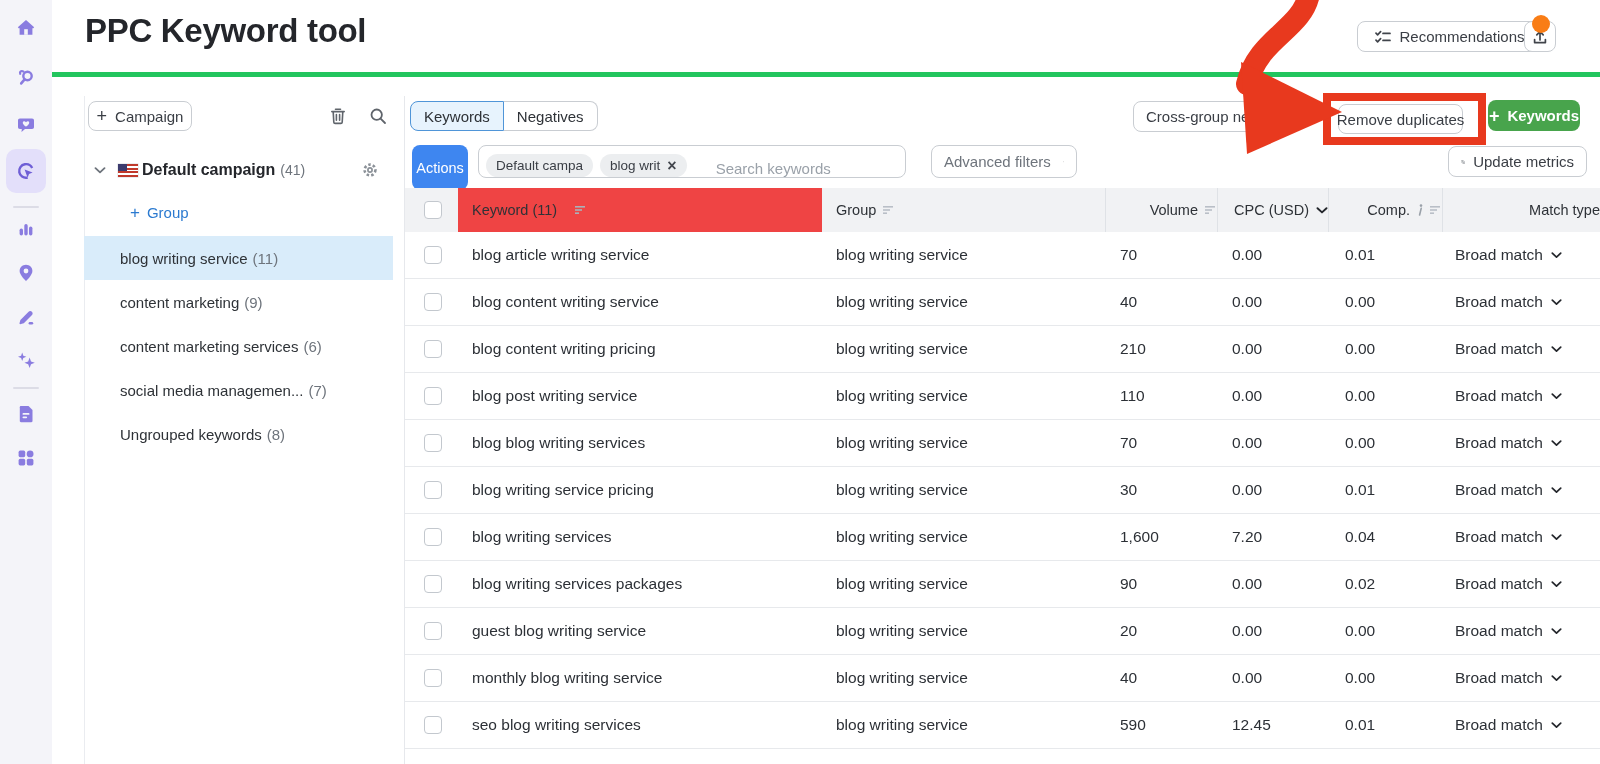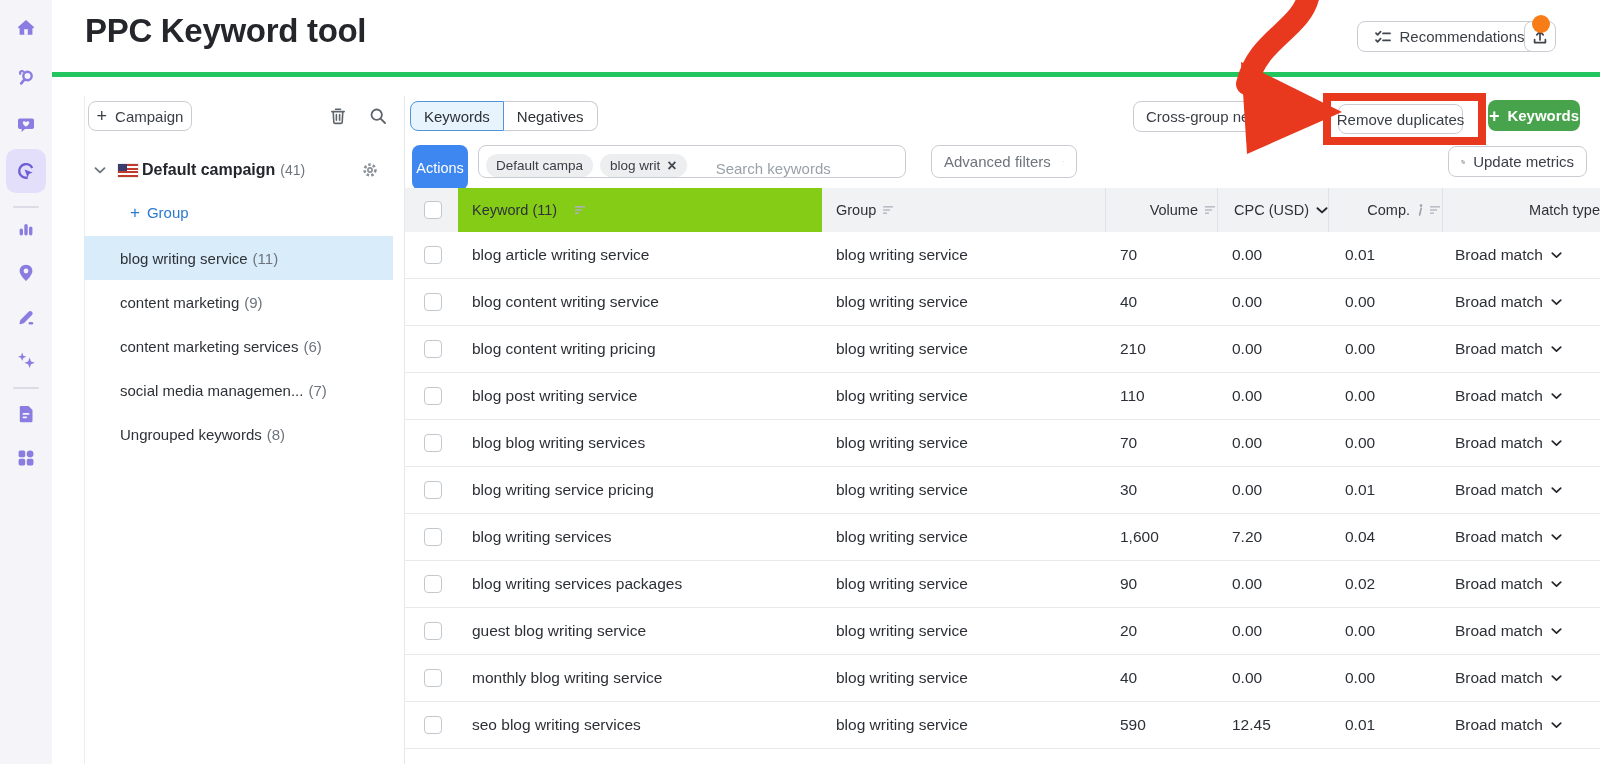--- a/index.html
+++ b/index.html
@@ -60,21 +60,21 @@
   .group-add .plus{font-size:17px;}
   .tree{position:absolute;left:84px;top:236px;width:320px;}
   .titem{width:309px;height:44px;display:flex;align-items:center;padding-left:36px;font-size:15px;color:#2e3237;
     box-sizing:border-box;cursor:pointer;}
   .titem.selected{background:#d9ecfa;}
   .titem .cnt{color:#6e747c;margin-left:5px;}
   
   .thead{position:absolute;left:405px;top:188px;width:1195px;height:44px;background:#f1f2f4;display:flex;
     font-size:14.5px;color:#2e3237;}
   .th{display:flex;align-items:center;height:100%;box-sizing:border-box;gap:7px;}
-  .th.sorted{background:#84cc16;gap:18px;}
+  .th.sorted{background:#ef4444;gap:18px;}
   .th.sep{border-left:1px solid #dfe2e6;justify-content:flex-end;}
   .tbody{position:absolute;left:405px;top:232px;width:1195px;}
   .trow{height:46px;border-bottom:1px solid #e7e9ec;display:flex;align-items:center;font-size:15.5px;color:#2c3036;background:#fff;}
   .cell{box-sizing:border-box;}
   .c-check{width:53px;padding-left:19px;display:flex;align-items:center;}
   .c-kw{width:364px;padding-left:14px;}
   .c-group{width:283px;padding-left:14px;}
   .c-vol{width:112px;padding-left:15px;}
   .c-cpc{width:111px;padding-left:15px;}
   .c-comp{width:114px;padding-left:17px;}

